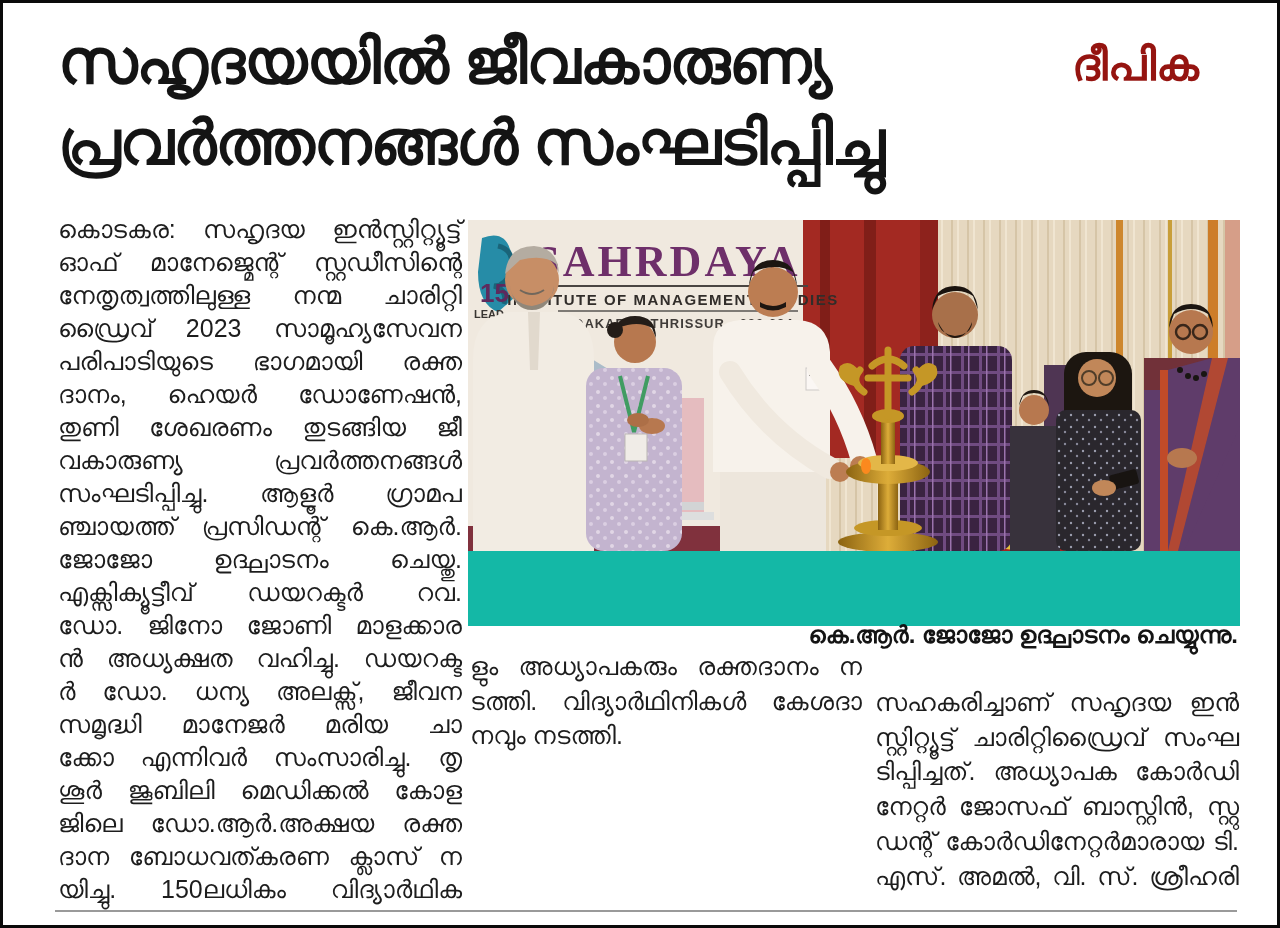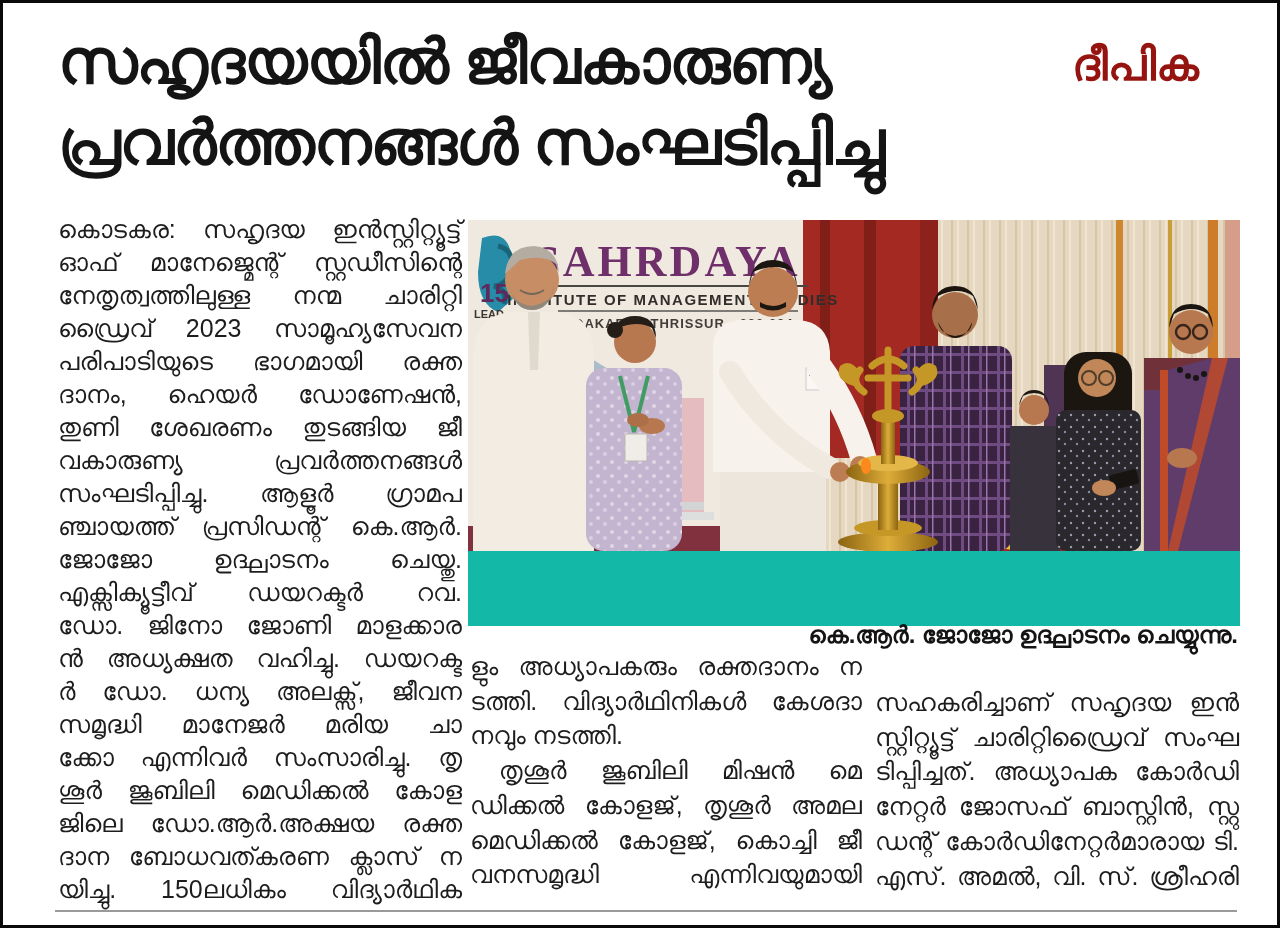--- a/index.html
+++ b/index.html
@@ -253,24 +253,20 @@
       <rect x="0" y="0" width="772" height="331" fill="#b05a2a" opacity="0.05"></rect>
     </svg>
   </div>
 
   <div class="caption-end">കെ.ആർ. ജോജോ ഉദ്ഘാടനം ചെയ്യുന്നു.</div>
 
   <div class="col2">
     <div class="body-text wide">ളും അധ്യാപകരും രക്തദാനം ന
 ടത്തി. വിദ്യാർഥിനികൾ കേശദാ</div>
     <div class="endline">നവും നടത്തി.</div>
-    <div class="body-text wide indent-first">തൃശൂർ ജൂബിലി മിഷൻ മെ
-ഡിക്കൽ കോളജ്, തൃശൂർ അമല
-മെഡിക്കൽ കോളജ്, കൊച്ചി ജീ
-വനസമൃദ്ധി എന്നിവയുമായി</div>
   </div>
 
   <div class="col3">
     <div class="body-text wide">സഹകരിച്ചാണ് സഹൃദയ ഇൻ
 സ്റ്റിറ്റ്യൂട്ട് ചാരിറ്റിഡ്രൈവ് സംഘ
 ടിപ്പിച്ചത്. അധ്യാപക കോർഡി
 നേറ്റർ ജോസഫ് ബാസ്റ്റിൻ, സ്റ്റു
 ഡന്റ് കോർഡിനേറ്റർമാരായ ടി.
 എസ്. അമൽ, വി. സ്. ശ്രീഹരി</div>
   </div>

